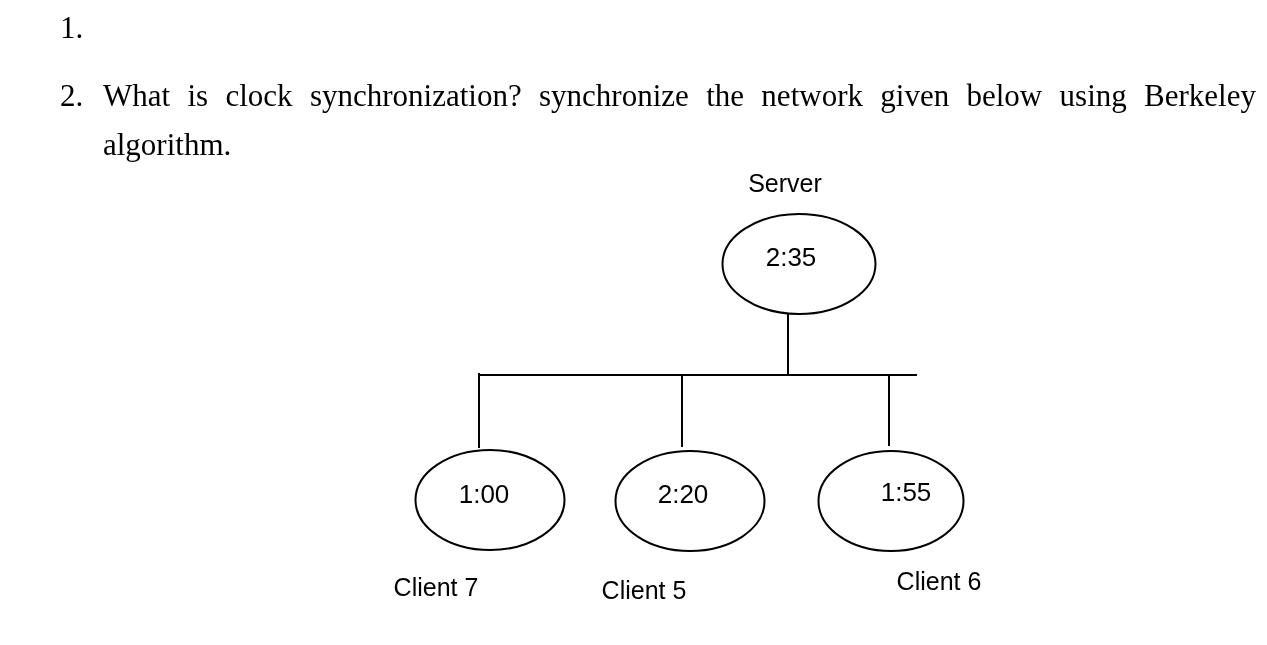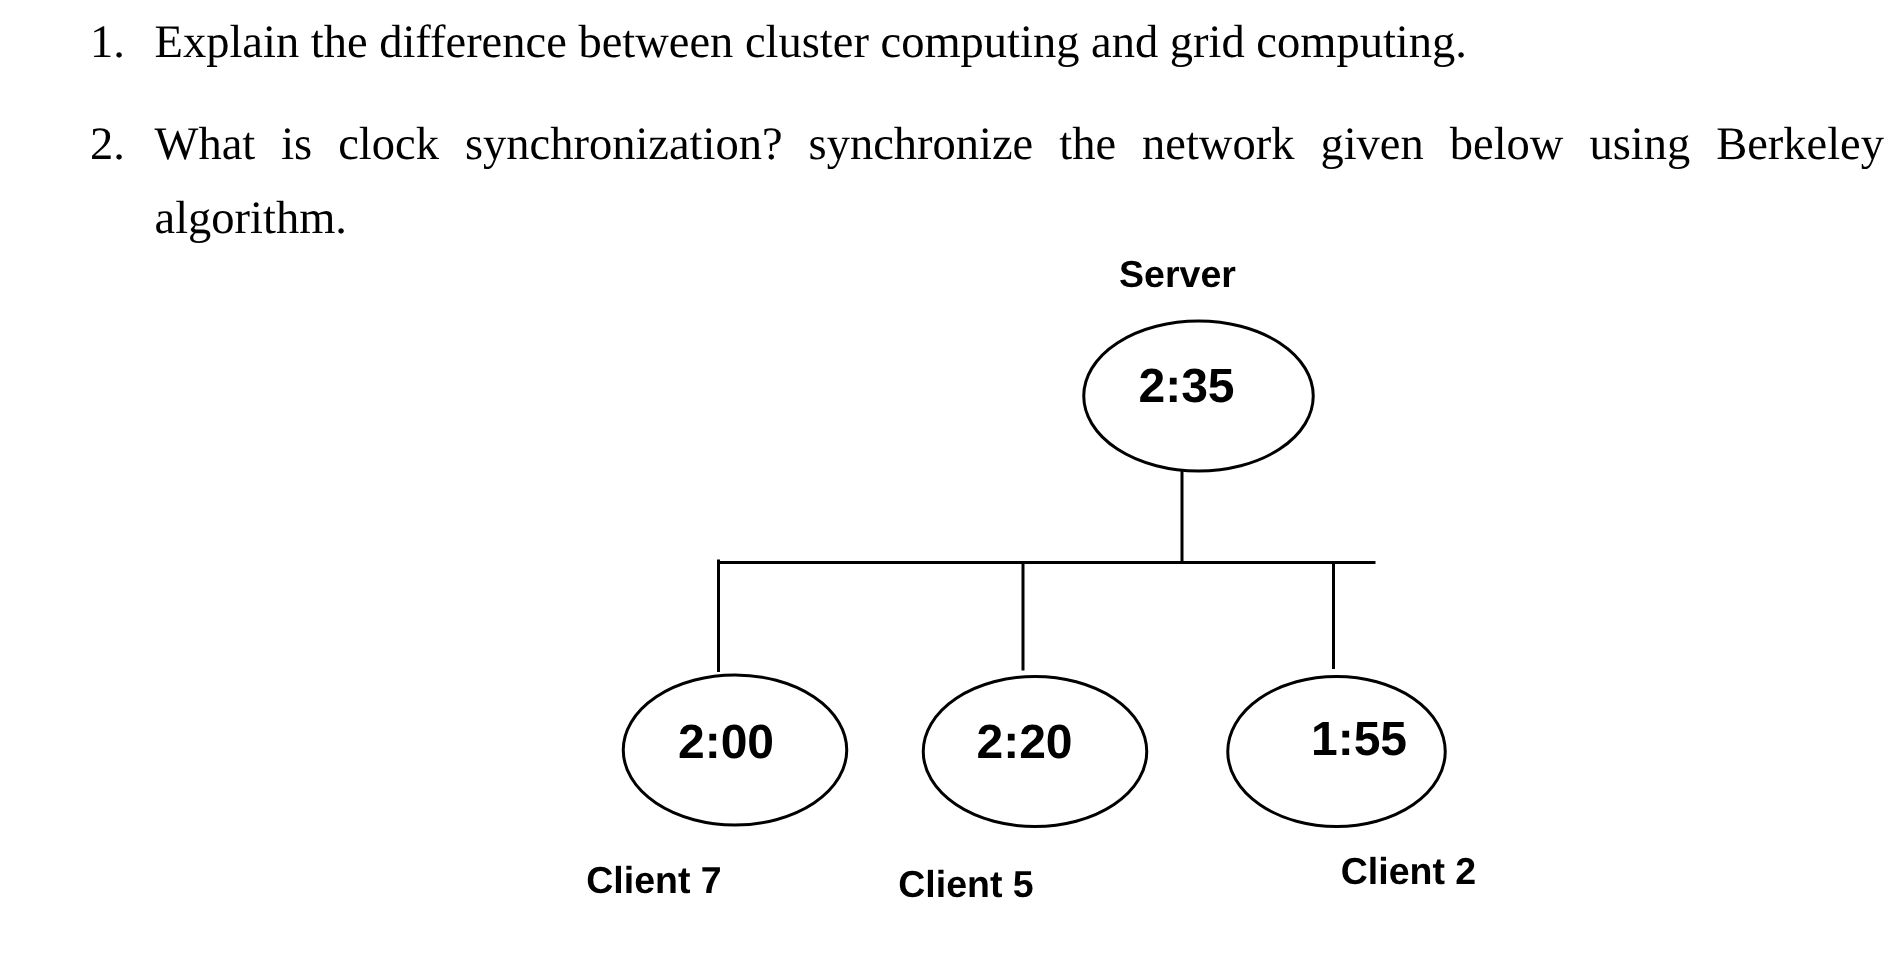--- a/index.html
+++ b/index.html
@@ -42,40 +42,38 @@
     left: 0; top: 0;
     width: 1267px;
     height: 645px;
   }
   .d-label {
     position: absolute;
     font-family: "Liberation Sans", "DejaVu Sans", sans-serif;
     color: #000000;
     white-space: nowrap;
     transform: translateX(-50%);
-    font-weight: bold;
   }
-  .node-time { font-size: 32px; line-height: 31px; }
+  .node-time { font-size: 26px; line-height: 31px; }
   .node-name { font-size: 25px; line-height: 30px; }
   .server-label { left: 785px; top: 168px; }
   .server-time  { left: 791px; top: 242px; }
   .c1-time { left: 484px; top: 479px; }
   .c2-time { left: 683px; top: 479px; }
   .c3-time { left: 886px; top: 477px; margin-left: 20px; }
   .c1-name { left: 436px; top: 572px; }
   .c2-name { left: 644px; top: 575px; }
   .c3-name { left: 939px; top: 566px; }
 </style>
 </head>
 <body>
 
 <div class="page">
 
   <div class="q-num q1n">1.</div>
-  <div class="q-text q1t">Explain the difference between cluster computing and grid computing.</div>
   <div class="q-num q2n">2.</div>
   <div class="q-text q2l2">algorithm.</div>
   <div class="q-text q2l1">What is clock synchronization? synchronize the network given below using Berkeley</div>
 
   <svg class="diagram-shapes" viewBox="0 0 1267 645" xmlns="http://www.w3.org/2000/svg">
 
     <ellipse cx="799" cy="264" rx="76.5" ry="50" fill="none" stroke="#000000" stroke-width="2"></ellipse>
 
     <line x1="788" y1="314" x2="788" y2="376" stroke="#000000" stroke-width="2"></line>
 
@@ -86,21 +84,21 @@
     <line x1="889" y1="375" x2="889" y2="446" stroke="#000000" stroke-width="2"></line>
 
     <ellipse cx="490" cy="500" rx="74.5" ry="50" fill="none" stroke="#000000" stroke-width="2"></ellipse>
     <ellipse cx="690" cy="501" rx="74.5" ry="50" fill="none" stroke="#000000" stroke-width="2"></ellipse>
     <ellipse cx="891" cy="501" rx="72.5" ry="50" fill="none" stroke="#000000" stroke-width="2"></ellipse>
   </svg>
 
   <div class="d-label node-name server-label">Server</div>
   <div class="d-label node-time server-time">2:35</div>
 
-  <div class="d-label node-time c1-time">2:00</div>
+  <div class="d-label node-time c1-time">1:00</div>
   <div class="d-label node-time c2-time">2:20</div>
   <div class="d-label node-time c3-time">1:55</div>
 
   <div class="d-label node-name c1-name">Client 7</div>
   <div class="d-label node-name c2-name">Client 5</div>
-  <div class="d-label node-name c3-name">Client 2</div>
+  <div class="d-label node-name c3-name">Client 6</div>
 
 </div>
 
 </body></html>

